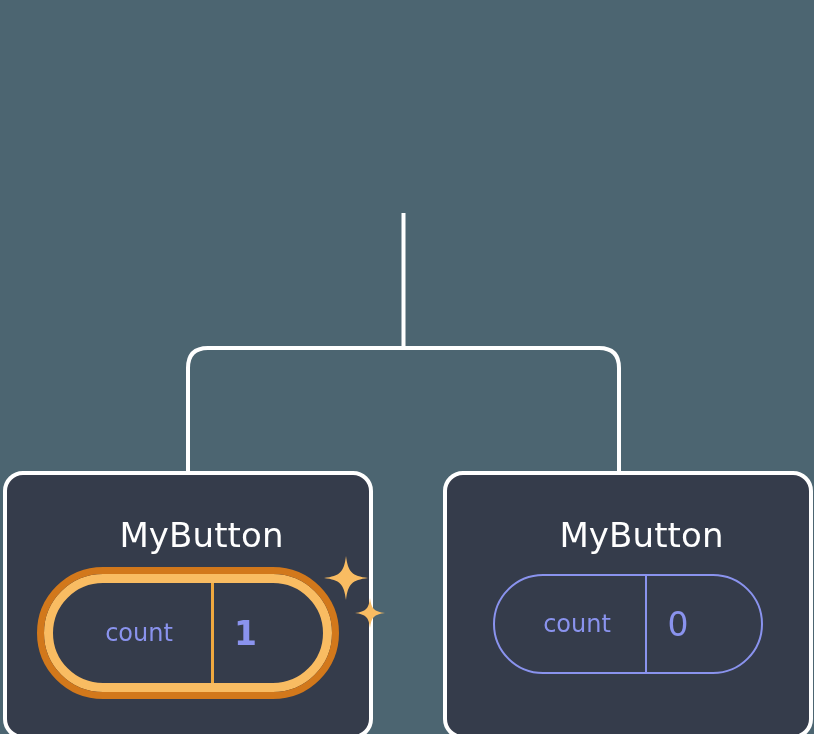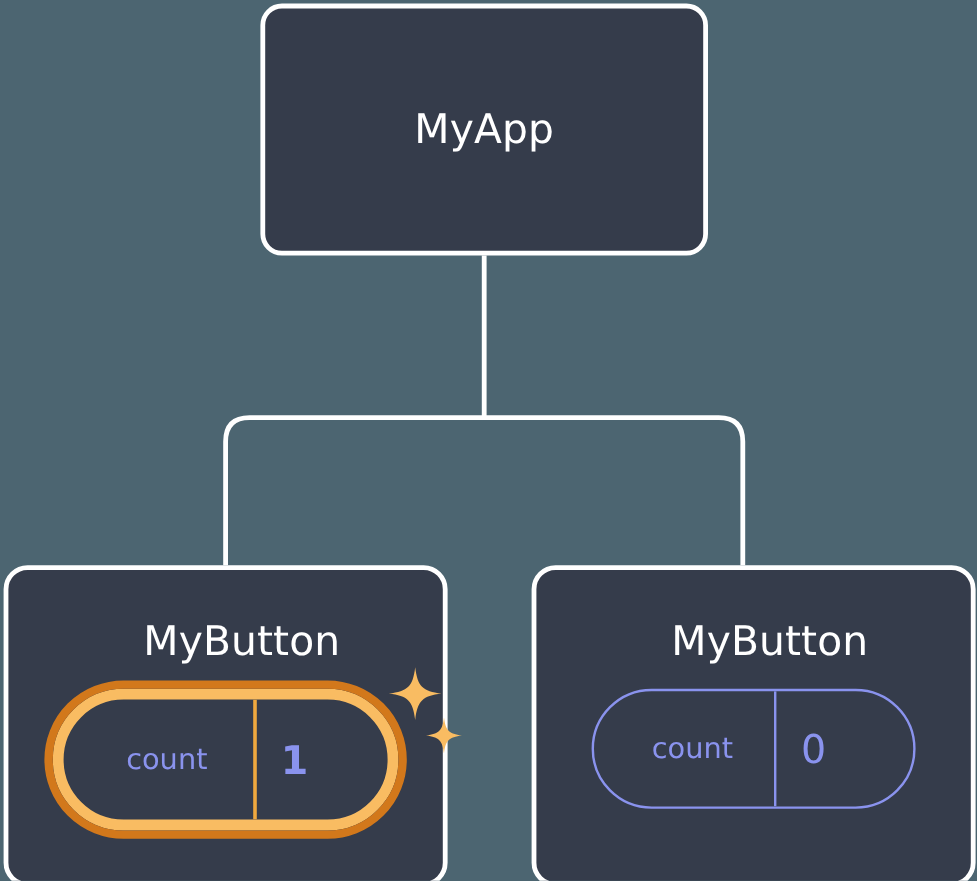--- a/index.html
+++ b/index.html
@@ -159,23 +159,20 @@
 
 <div id="stage">
 
   <svg class="connectors" viewBox="0 0 814 734" width="814" height="734" xmlns="http://www.w3.org/2000/svg">
 
     <path d="M 403.5 213 L 403.5 348" fill="none" stroke="#ffffff" stroke-width="4" stroke-linecap="butt"></path>
 
     <path d="M 188 471 L 188 368 Q 188 348 208 348 L 599 348 Q 619 348 619 368 L 619 471" fill="none" stroke="#ffffff" stroke-width="4" stroke-linecap="butt"></path>
   </svg>
 
-  <div class="node" id="node-myapp">
-    <div class="node-title">MyApp</div>
-  </div>
 
   <div class="node node-child" id="node-mybutton-left">
     <div class="node-title">MyButton</div>
 
     <div class="pill-wrap">
       <div class="pill pill-highlight">
         <div class="pill-cell pill-key">count</div>
         <div class="pill-cell pill-val">1</div>
       </div>
 

